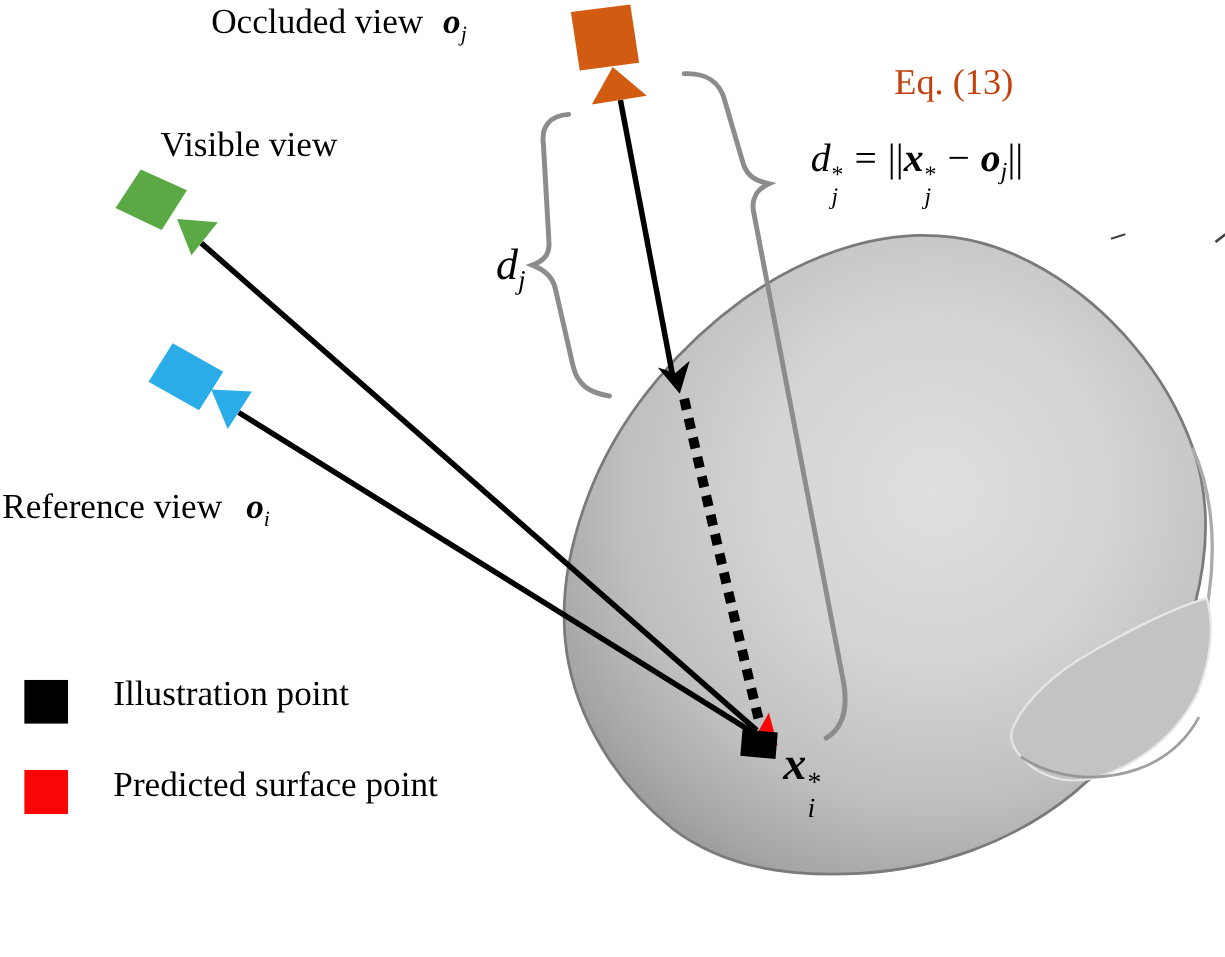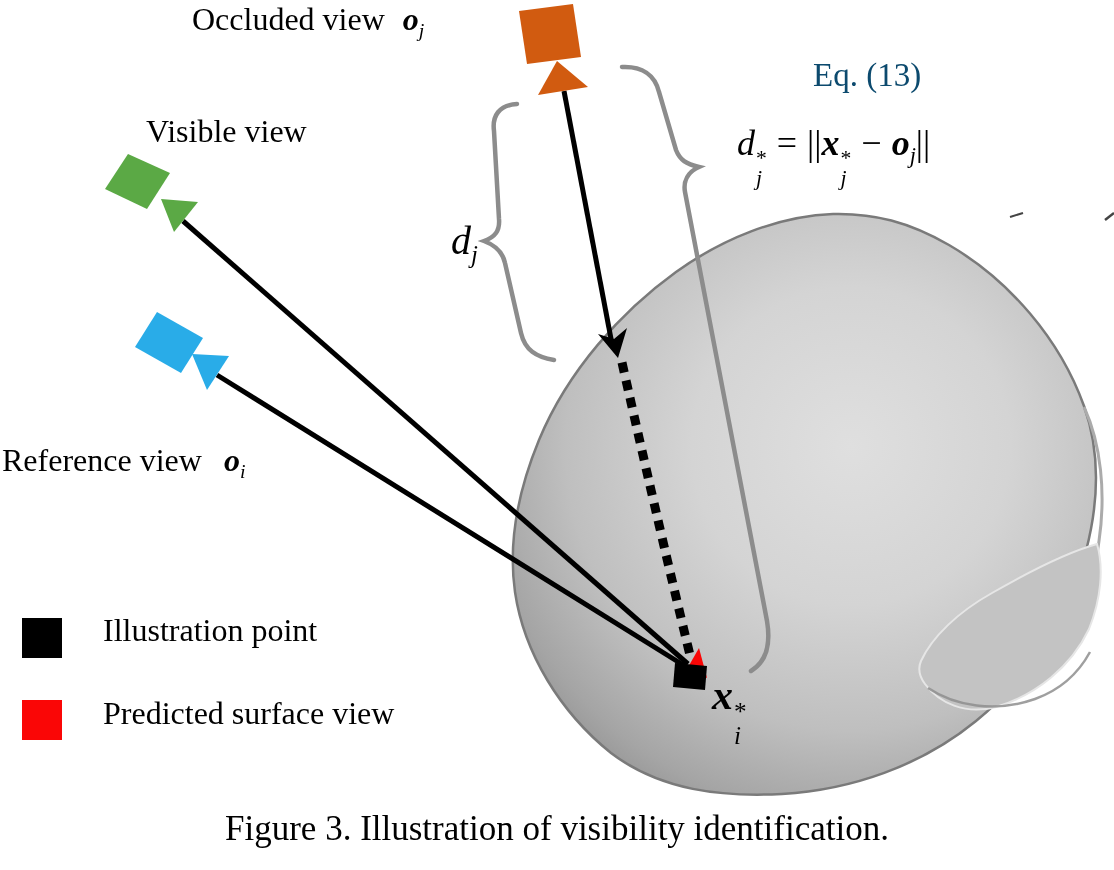--- a/index.html
+++ b/index.html
@@ -10,21 +10,21 @@
   #diagram{position:absolute;left:0;top:0;}
   .lbl{position:absolute;white-space:nowrap;font-size:32px;line-height:1.1;}
   .boldmath{font-weight:bold;font-style:italic;}
   .ital{font-style:italic;}
   sub.m{font-size:0.62em;font-style:italic;vertical-align:-0.35em;}
   .supsub{display:inline-flex;flex-direction:column;align-items:flex-start;
           font-size:0.60em;line-height:0.95;vertical-align:-0.45em;margin-left:1px;}
   .supsub .s-sup{display:block;font-style:normal;}
   .supsub .s-sub{display:block;font-style:italic;}
   .op{margin:0 10px;font-style:normal;}
-  .eq13{color:#0c4a6e;font-size:33px;}
+  .eq13{color:#c2410c;font-size:33px;}
   .swatch{position:absolute;width:40px;height:40px;}
   .caption{position:absolute;left:0;top:809px;width:1114px;text-align:center;font-size:35px;}
   .formula{font-size:36px;}
   .djlbl{font-size:40px;}
   .xilbl{font-size:42px;}
 </style>
 </head>
 <body>
 
 <div id="canvas">
@@ -149,21 +149,18 @@
     <svg class="swatch" style="left:22px;top:618px;" width="40" height="40">
       <rect x="0" y="0" width="40" height="40" fill="#000000"></rect>
     </svg>
     <div class="lbl" style="left:103px;top:613px;">
       <span>Illustration point</span>
     </div>
     <svg class="swatch" style="left:22px;top:700px;" width="40" height="40">
       <rect x="0" y="0" width="40" height="40" fill="#FA0606"></rect>
     </svg>
     <div class="lbl" style="left:103px;top:696px;">
-      <span>Predicted surface view</span>
+      <span>Predicted surface point</span>
     </div>
   </div>
 
-  <div class="caption">
-    <span>Figure 3. Illustration of visibility identification.</span>
-  </div>
 
 </div>
 
 </body></html>

